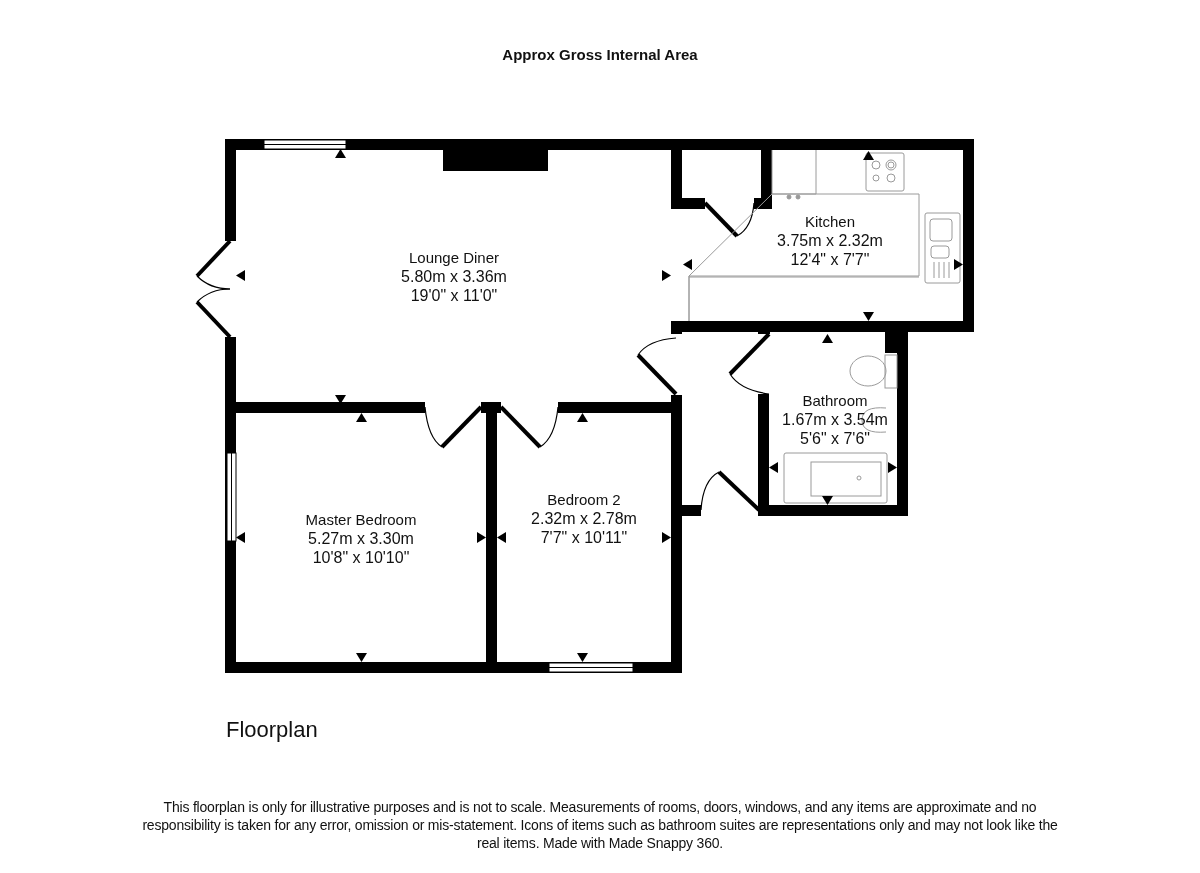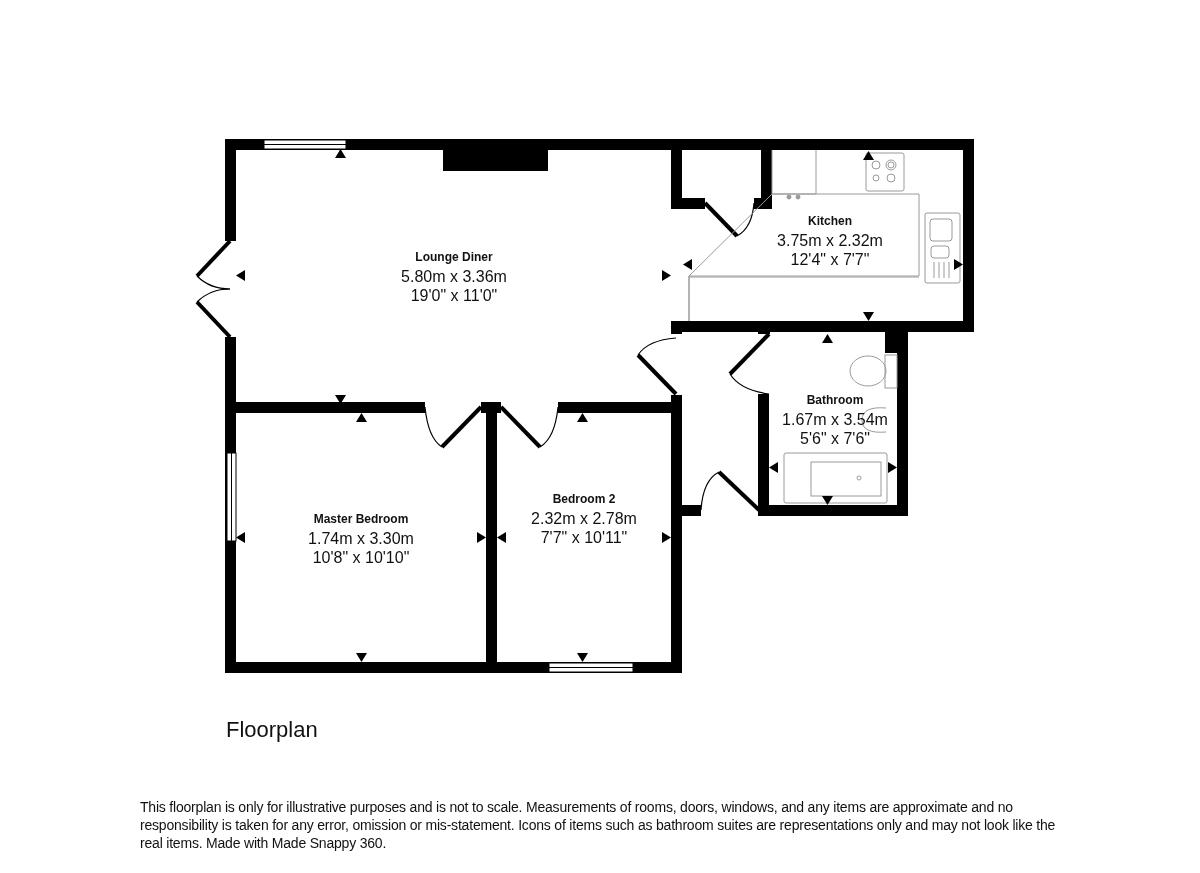--- a/index.html
+++ b/index.html
@@ -1,27 +1,28 @@
 <!DOCTYPE html>
 <html><head>
 <meta charset="utf-8">
 <style>
   html, body { margin: 0; padding: 0; background: #ffffff; }
   body { width: 1200px; height: 873px; position: relative; overflow: hidden; font-family: "Liberation Sans", sans-serif; color: #111; }
   .header { position: absolute; left: 0; top: 45px; width: 1200px; text-align: center; font-weight: bold; font-size: 15px; line-height: 19px; }
   .plan { position: absolute; left: 0; top: 0; }
   .room-label { position: absolute; text-align: center; font-size: 16px; line-height: 19px; transform: translateX(-50%); white-space: nowrap; }
-  .room-label .name { font-weight: bold; font-size: 12px; }
+  .room-label .name { font-weight: normal; font-size: 15px; }
   .plan-title { position: absolute; left: 226px; top: 717px; font-size: 22px; }
-  .disclaimer { position: absolute; left: 140px; top: 798px; width: 920px; font-size: 14px; line-height: 18px; letter-spacing: -0.2px; }
+  .disclaimer { position: absolute; left: 140px; top: 798px; width: 920px; text-align: center; font-size: 14px; line-height: 18px; letter-spacing: -0.2px; }
 </style>
 </head>
 <body>
 
 <div class="header">
+  <div>Approx Gross Internal Area</div>
 </div>
 
 <svg class="plan" width="1200" height="873" viewBox="0 0 1200 873" xmlns="http://www.w3.org/2000/svg">
   <g fill="#000">
 
     <rect x="225" y="139" width="749" height="11"></rect>
 
     <rect x="225" y="139" width="11" height="102"></rect>
     <rect x="225" y="337" width="11" height="336"></rect>
 
@@ -159,21 +160,21 @@
 </div>
 
 <div class="room-label" style="left:835px; top:391px;">
   <div class="name">Bathroom</div>
   <div>1.67m x 3.54m</div>
   <div>5'6" x 7'6"</div>
 </div>
 
 <div class="room-label" style="left:361px; top:510px;">
   <div class="name">Master Bedroom</div>
-  <div>1.74m x 3.30m</div>
+  <div>5.27m x 3.30m</div>
   <div>10'8" x 10'10"</div>
 </div>
 
 <div class="room-label" style="left:584px; top:490px;">
   <div class="name">Bedroom 2</div>
   <div>2.32m x 2.78m</div>
   <div>7'7" x 10'11"</div>
 </div>
 
 <div class="plan-title">Floorplan</div>

